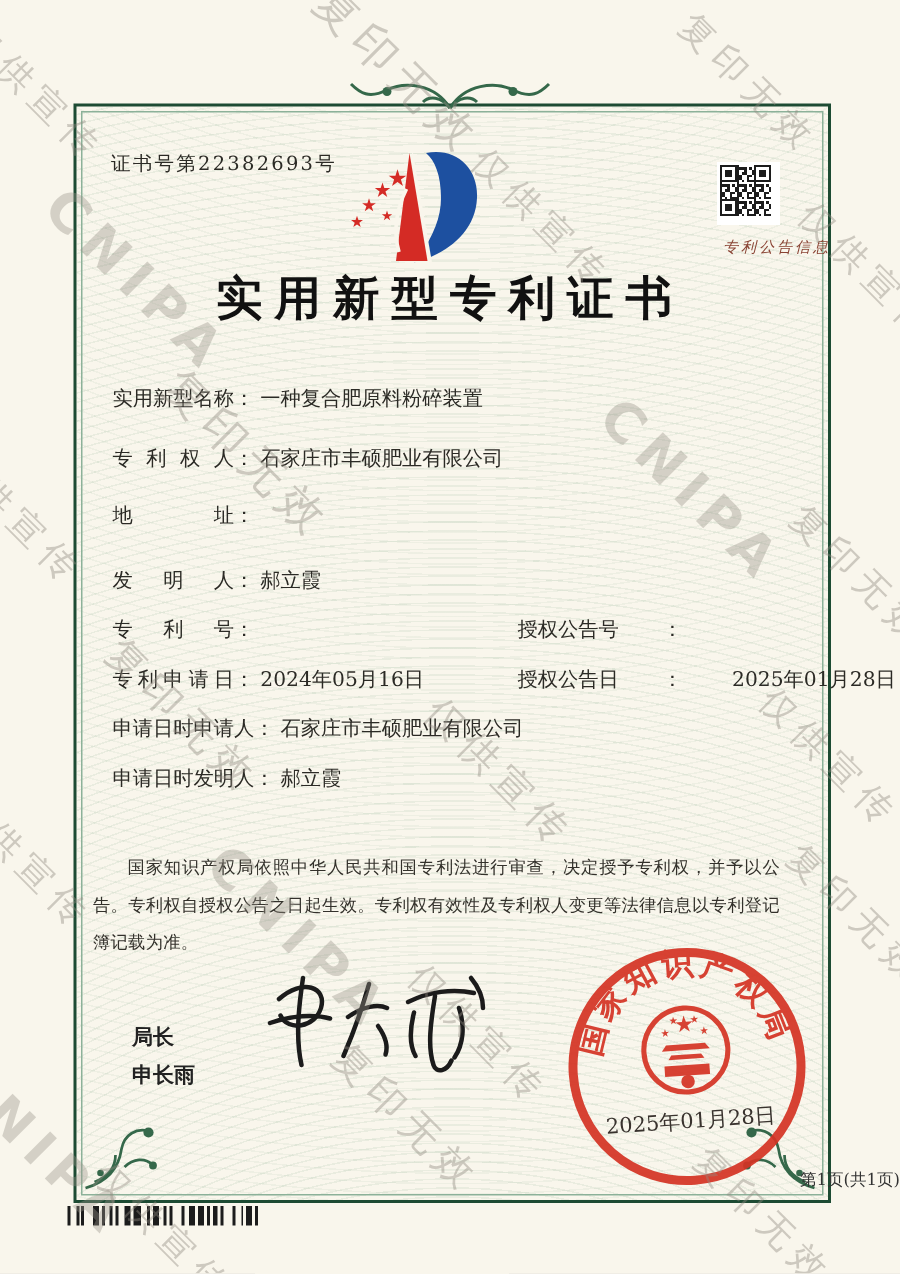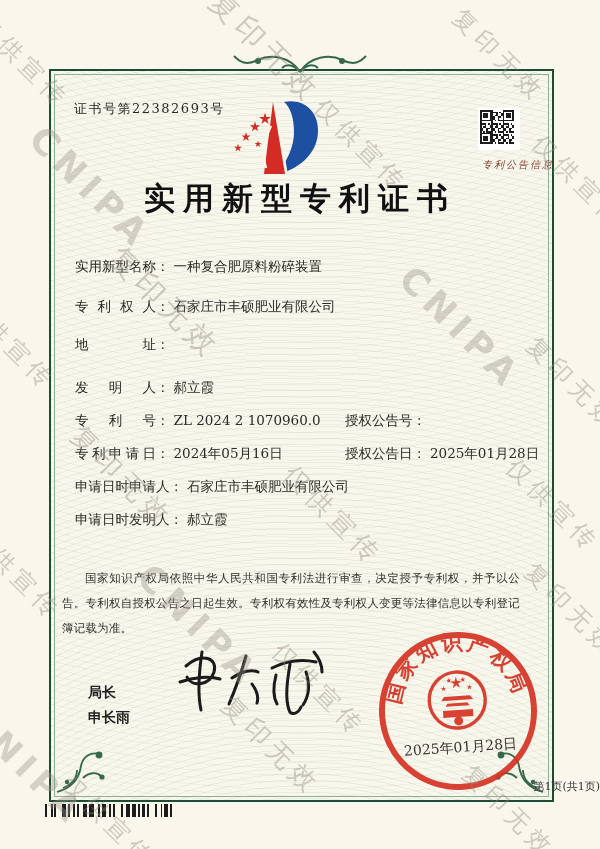--- a/index.html
+++ b/index.html
@@ -49,21 +49,21 @@
   .title{
     position:absolute;left:0;top:178px;width:600px;text-align:center;
     font-size:31px;font-weight:bold;letter-spacing:8px;color:#111;
   }
   .row{position:absolute;left:75px;font-size:13.5px;line-height:20px;display:flex;}
   .lbl{display:inline-block;width:81px;text-align:justify;text-align-last:justify;flex:0 0 81px;}
   .lbl.auto{width:auto;flex:0 0 auto;text-align-last:auto;}
   .colon{flex:0 0 auto;padding-right:4px;}
   .val{flex:0 0 auto;}
   .val.wrap{max-width:365px;}
-  .cell-right{position:absolute;left:270px;top:0;display:flex;}
+  .cell-right{position:absolute;left:270px;top:0;display:flex;gap:29px;}
   .statement{
     position:absolute;left:62px;top:566px;width:458px;
     font-size:11.5px;line-height:25px;text-align:justify;text-indent:2em;
     letter-spacing:0.2px;color:#33312b;
     font-family:"DejaVu Serif","Liberation Serif",serif;
   }
   .sig-block{position:absolute;left:88px;top:680px;font-size:14px;line-height:25px;font-weight:bold;color:#222;}
   .signature{position:absolute;left:168px;top:642px;}
   .seal{position:absolute;left:375px;top:628px;transform:rotate(-4deg);}
   .footer{position:absolute;left:0;top:779px;width:600px;text-align:right;font-size:11px;color:#333;}
@@ -410,21 +410,20 @@
 
     <div class="row" style="top:377px">
       <span class="lbl">发明人</span>
         <span class="colon">：</span>
       <span class="val">郝立霞</span>
     </div>
 
     <div class="row" style="top:410px;width:455px">
       <span class="lbl">专利号</span>
         <span class="colon">：</span>
-      <span class="val">ZL 2024 2 1070960.0</span>
       <span class="cell-right">
         <span class="lbl auto">授权公告号</span>
           <span class="colon">：</span>
       </span>
     </div>
 
     <div class="row" style="top:443px;width:455px">
       <span class="lbl">专利申请日</span>
         <span class="colon">：</span>
       <span class="val">2024年05月16日</span>

